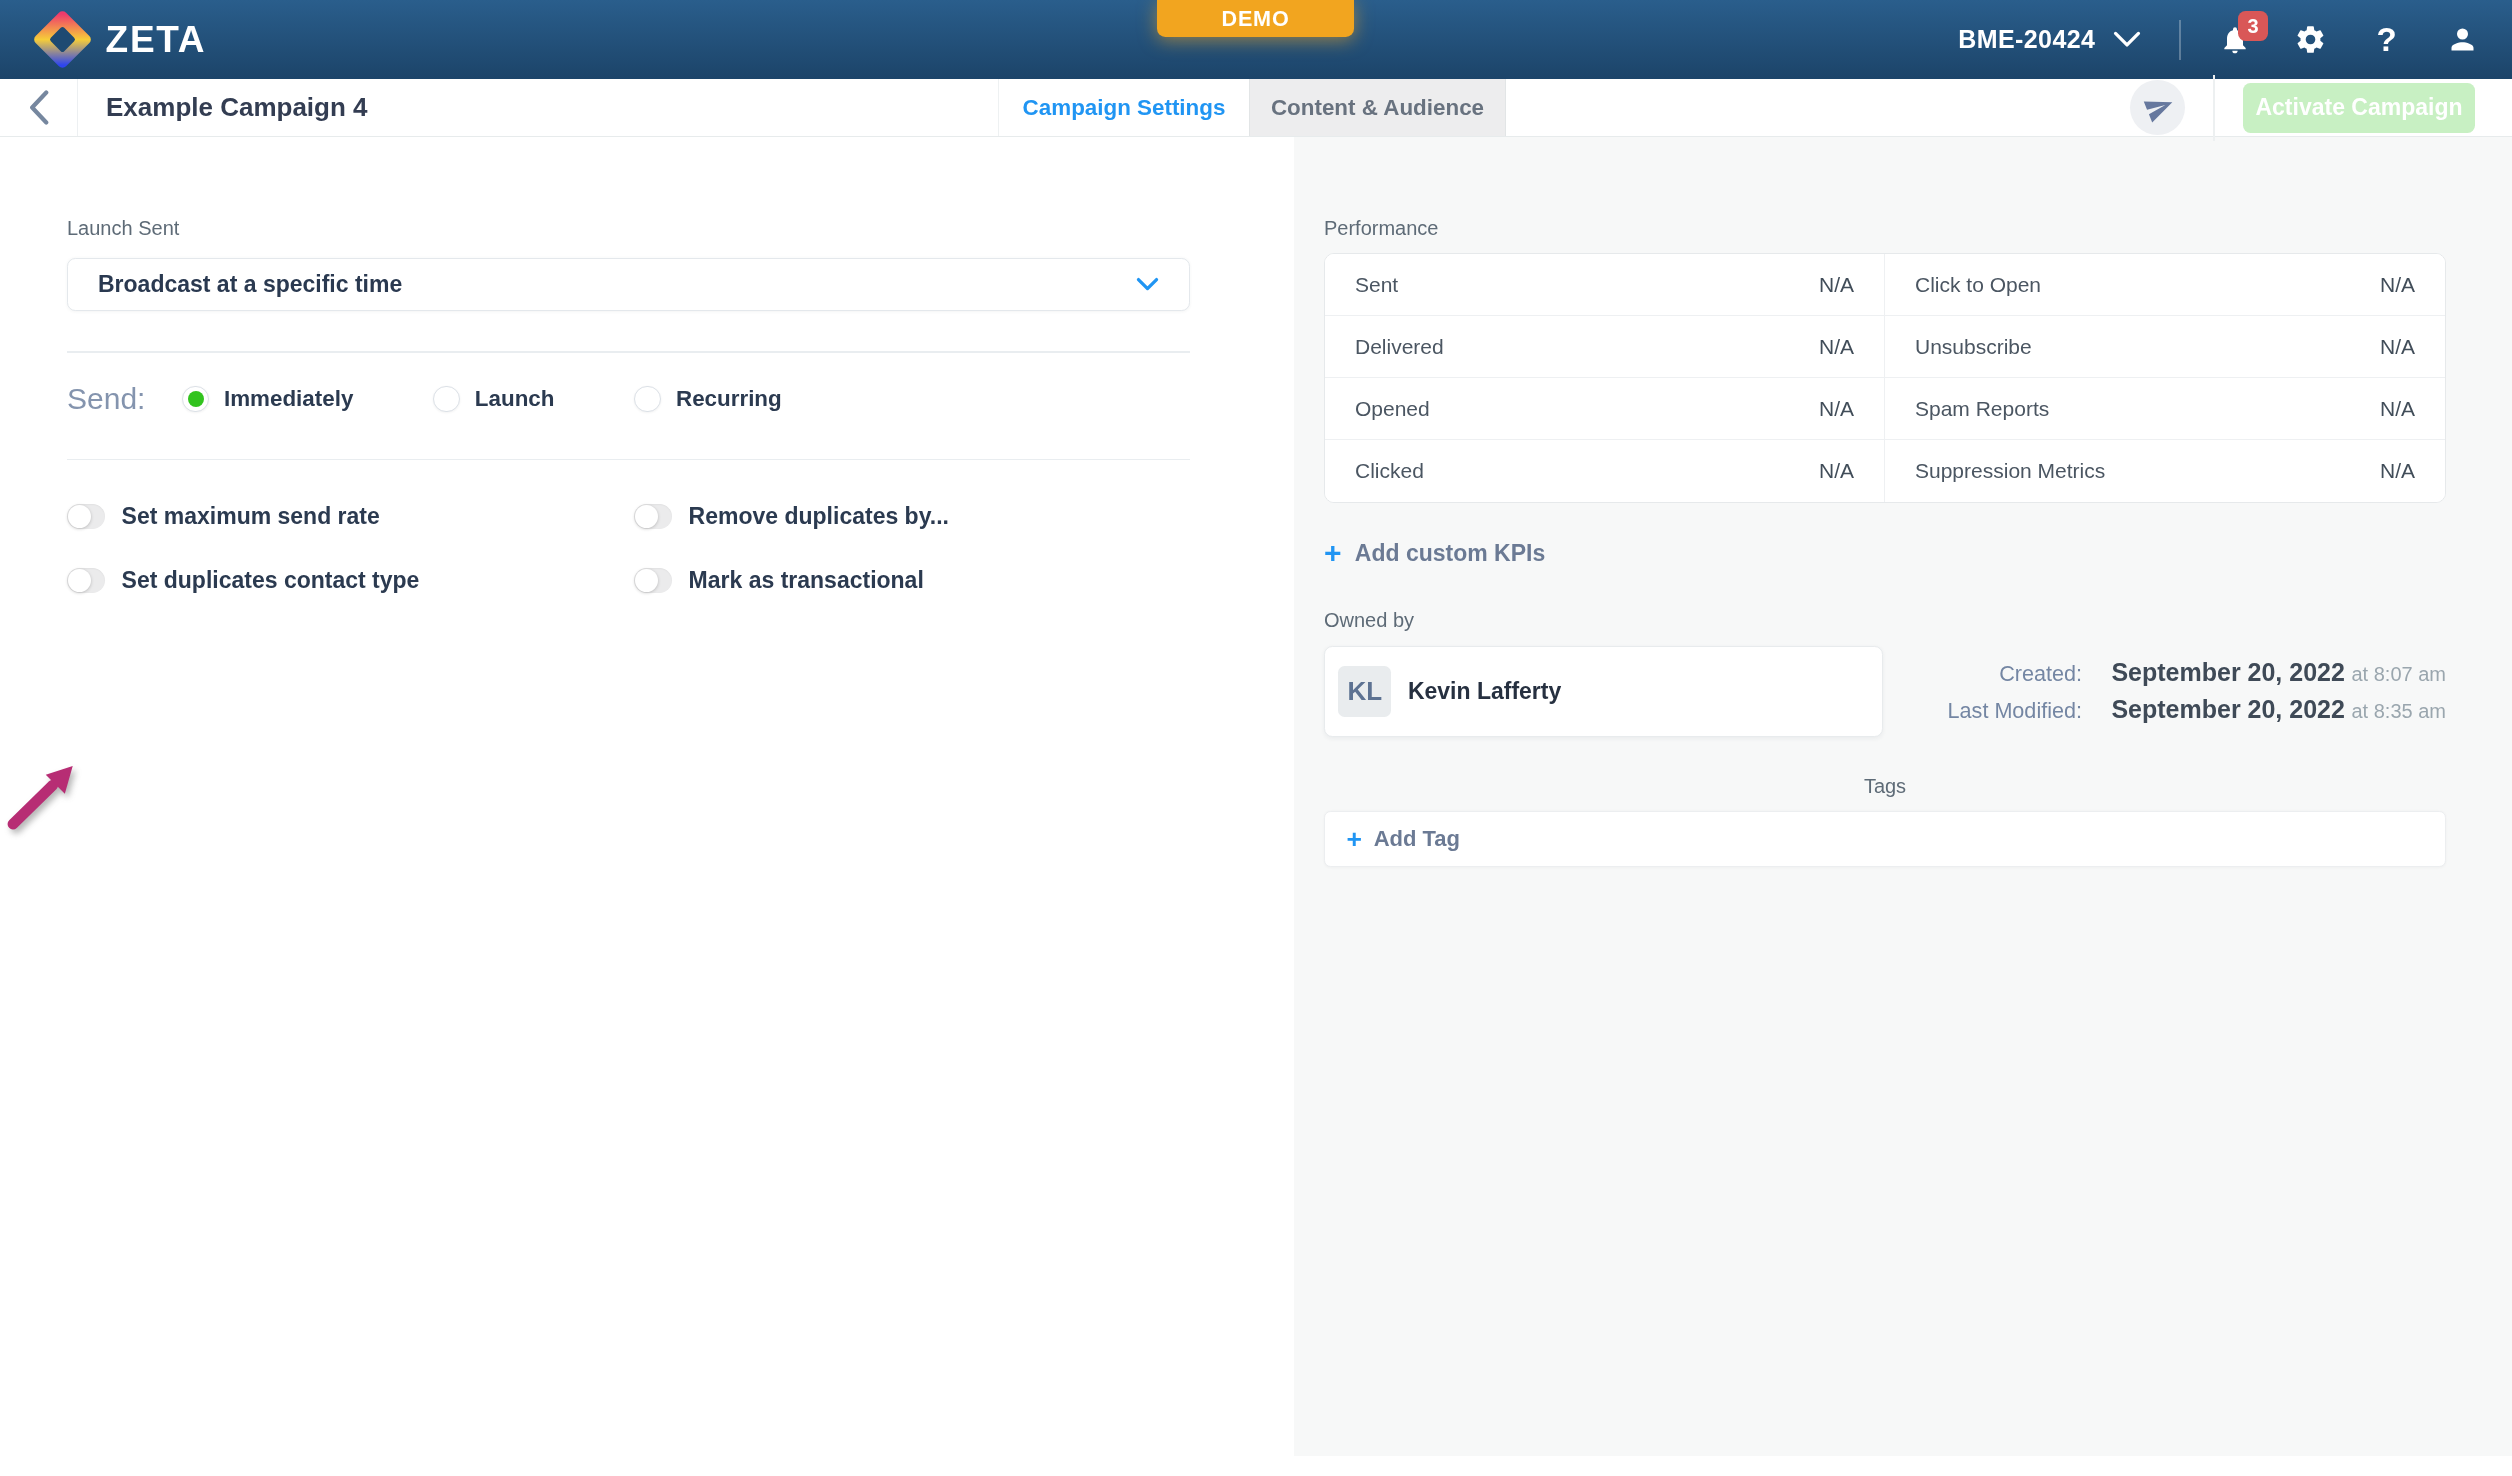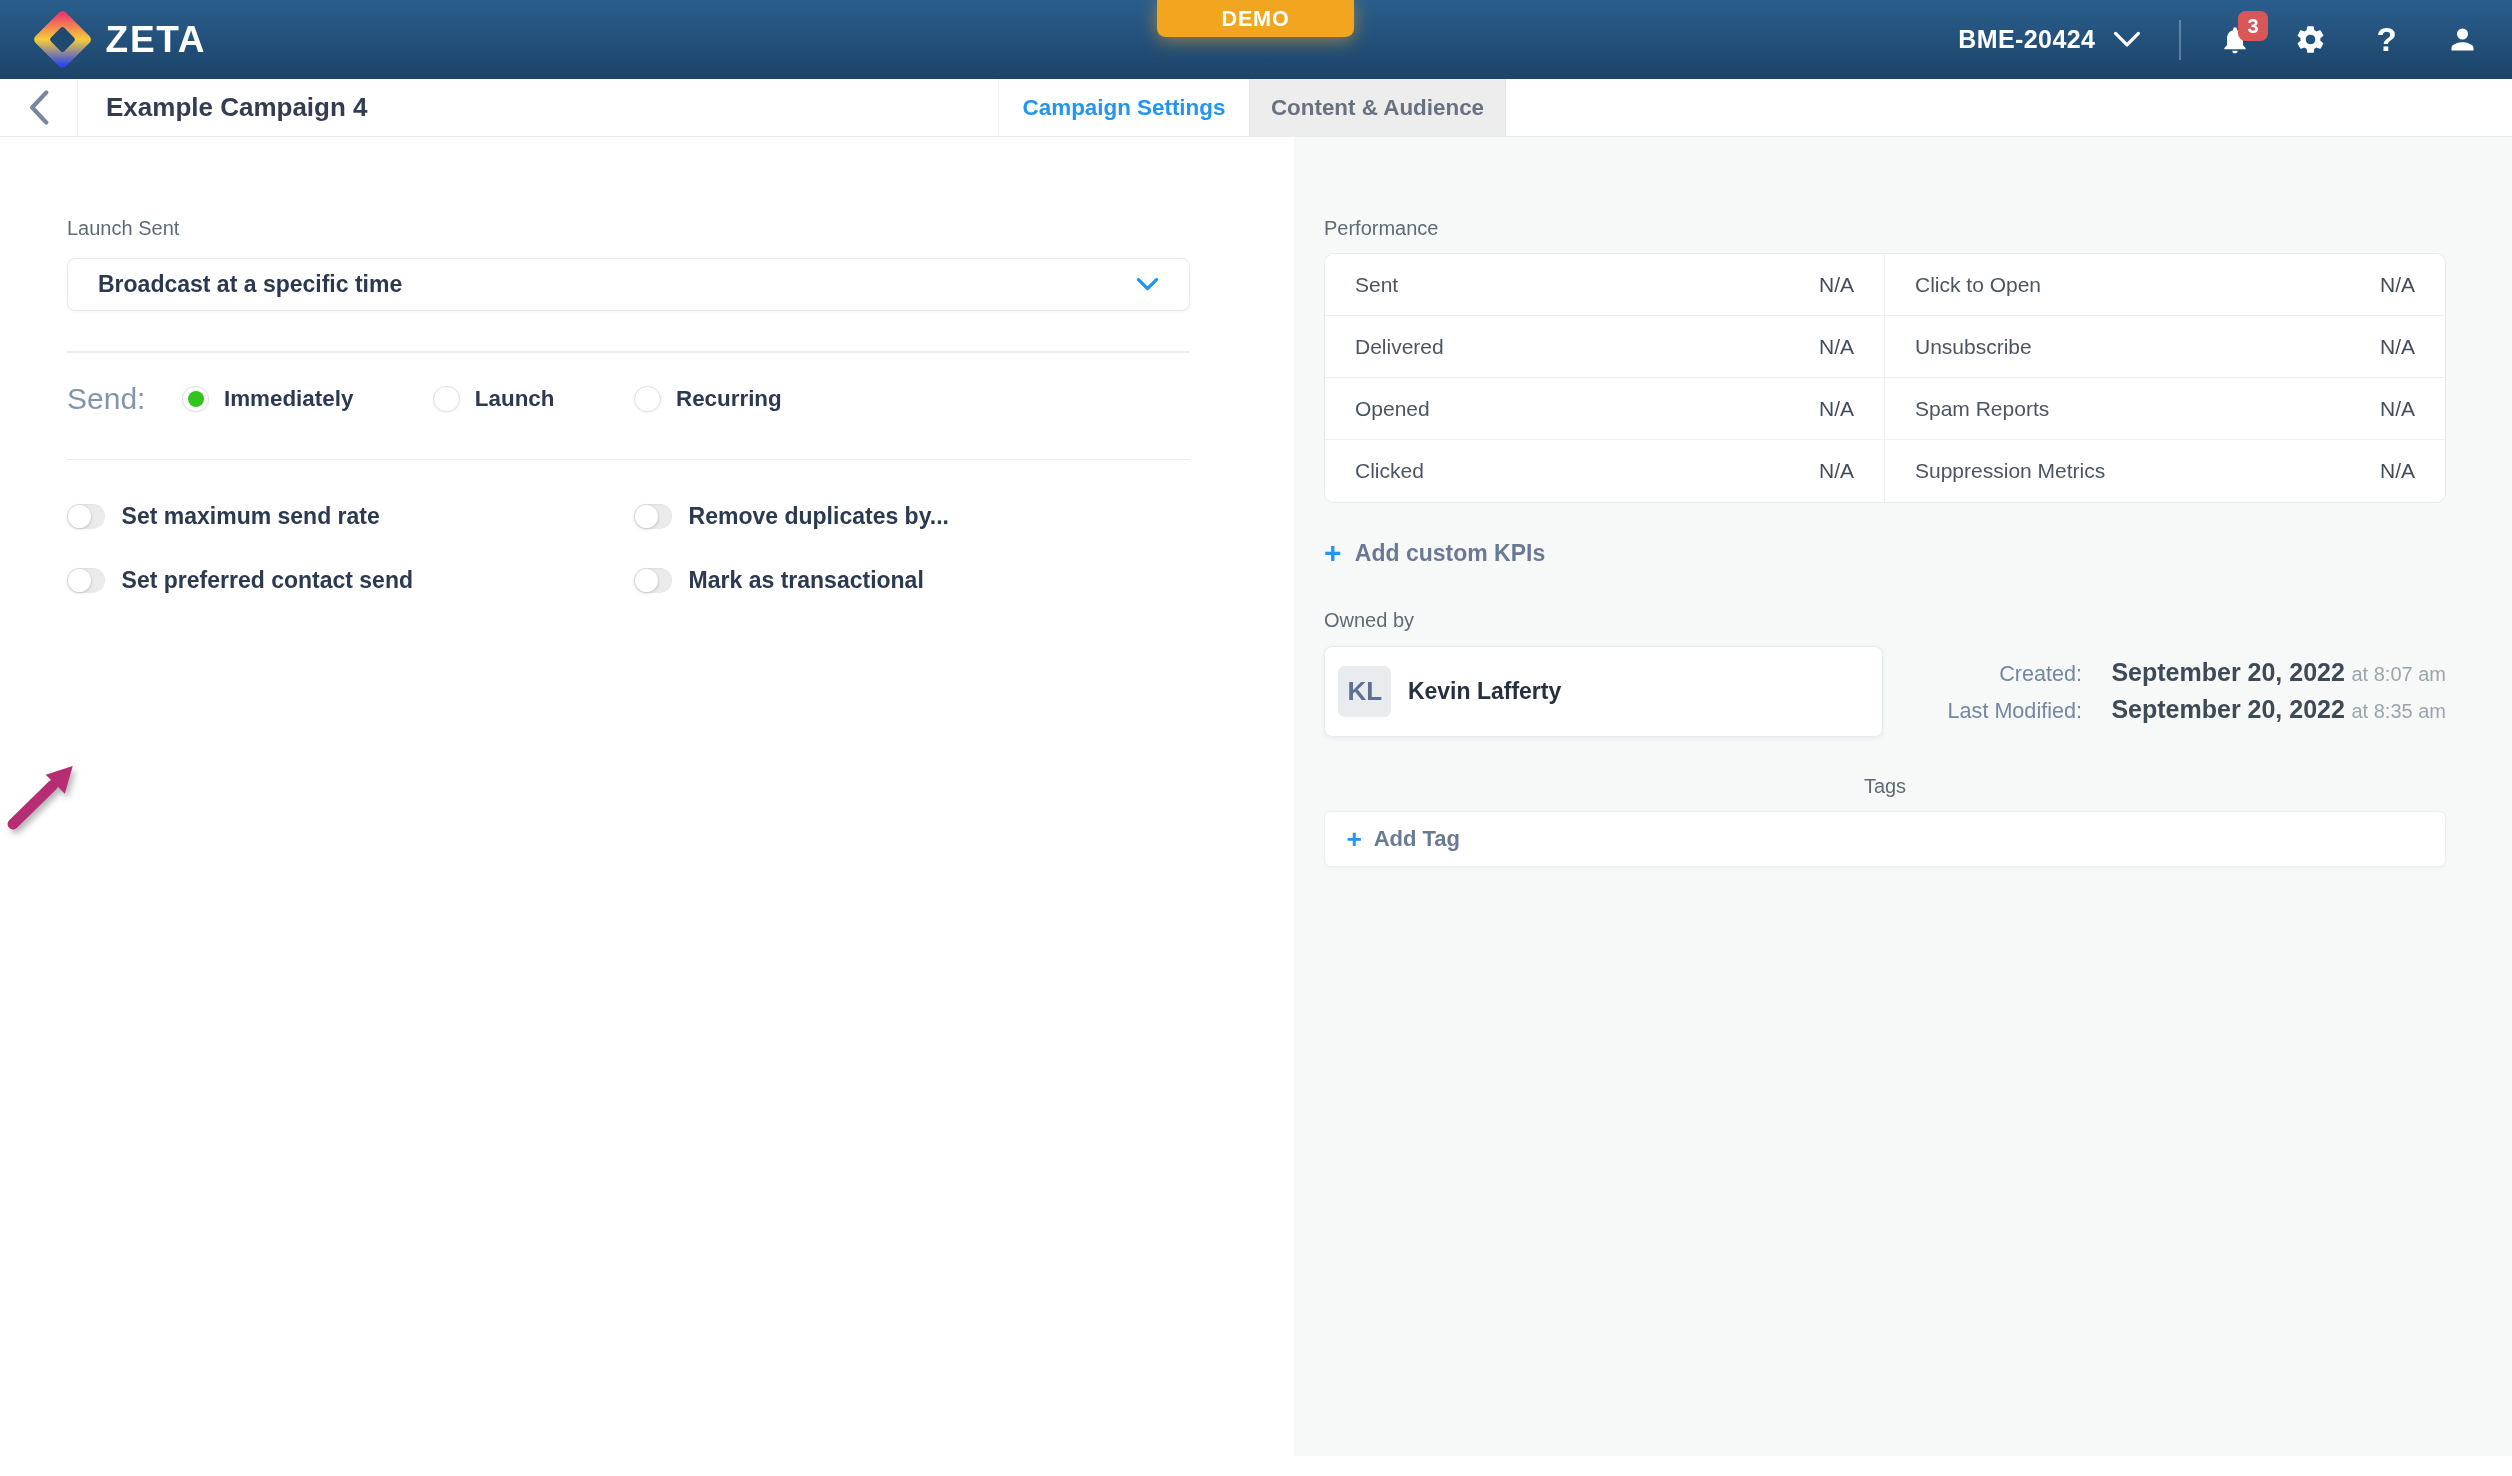--- a/index.html
+++ b/index.html
@@ -148,20 +148,29 @@
   <div class="back-btn">
     <svg width="21.6" height="37" viewBox="0 0 26 44">
         <polyline points="22,4 5,22 22,40" fill="none" stroke="#76879f" stroke-width="5" stroke-linecap="round" stroke-linejoin="round"></polyline>
       </svg>
   </div>
   <div class="page-title">Example Campaign 4</div>
   <div class="tabs">
     <div class="tab active">Campaign Settings</div>
     <div class="tab inactive">Content &amp; Audience</div>
   </div>
+  <div class="header-right">
+    <div class="plane-btn">
+      <svg width="30" height="30" viewBox="0 0 24 24">
+          <path d="M2 21L23 12 2 3v7l15 2-15 2z"></path>
+        </svg>
+    </div>
+    <div class="header-vdivider"></div>
+    <button class="activate-btn">Activate Campaign</button>
+  </div>
 </div>
 
 <div class="content">
 
   <div class="left-panel">
     <div class="field-label">Launch Sent</div>
     <div class="select-box">
       <span class="select-value">Broadcast at a specific time</span>
       <svg width="23" height="15" viewBox="0 0 28 18">
           <polyline points="3,3 14,14 25,3" fill="none" stroke="#2095f3" stroke-width="4" stroke-linecap="round" stroke-linejoin="round"></polyline>
@@ -198,21 +207,21 @@
       <div class="toggle-item">
         <span class="switch">
             <span class="knob"></span>
           </span>
         <span class="toggle-label">Remove duplicates by...</span>
       </div>
       <div class="toggle-item">
         <span class="switch">
             <span class="knob"></span>
           </span>
-        <span class="toggle-label">Set preferred contact send</span>
+        <span class="toggle-label">Set duplicates contact type</span>
       </div>
       <div class="toggle-item">
         <span class="switch">
             <span class="knob"></span>
           </span>
         <span class="toggle-label">Mark as transactional</span>
       </div>
     </div>
 
     <svg class="annotation-arrow" width="83" height="83" viewBox="0 0 100 100">

